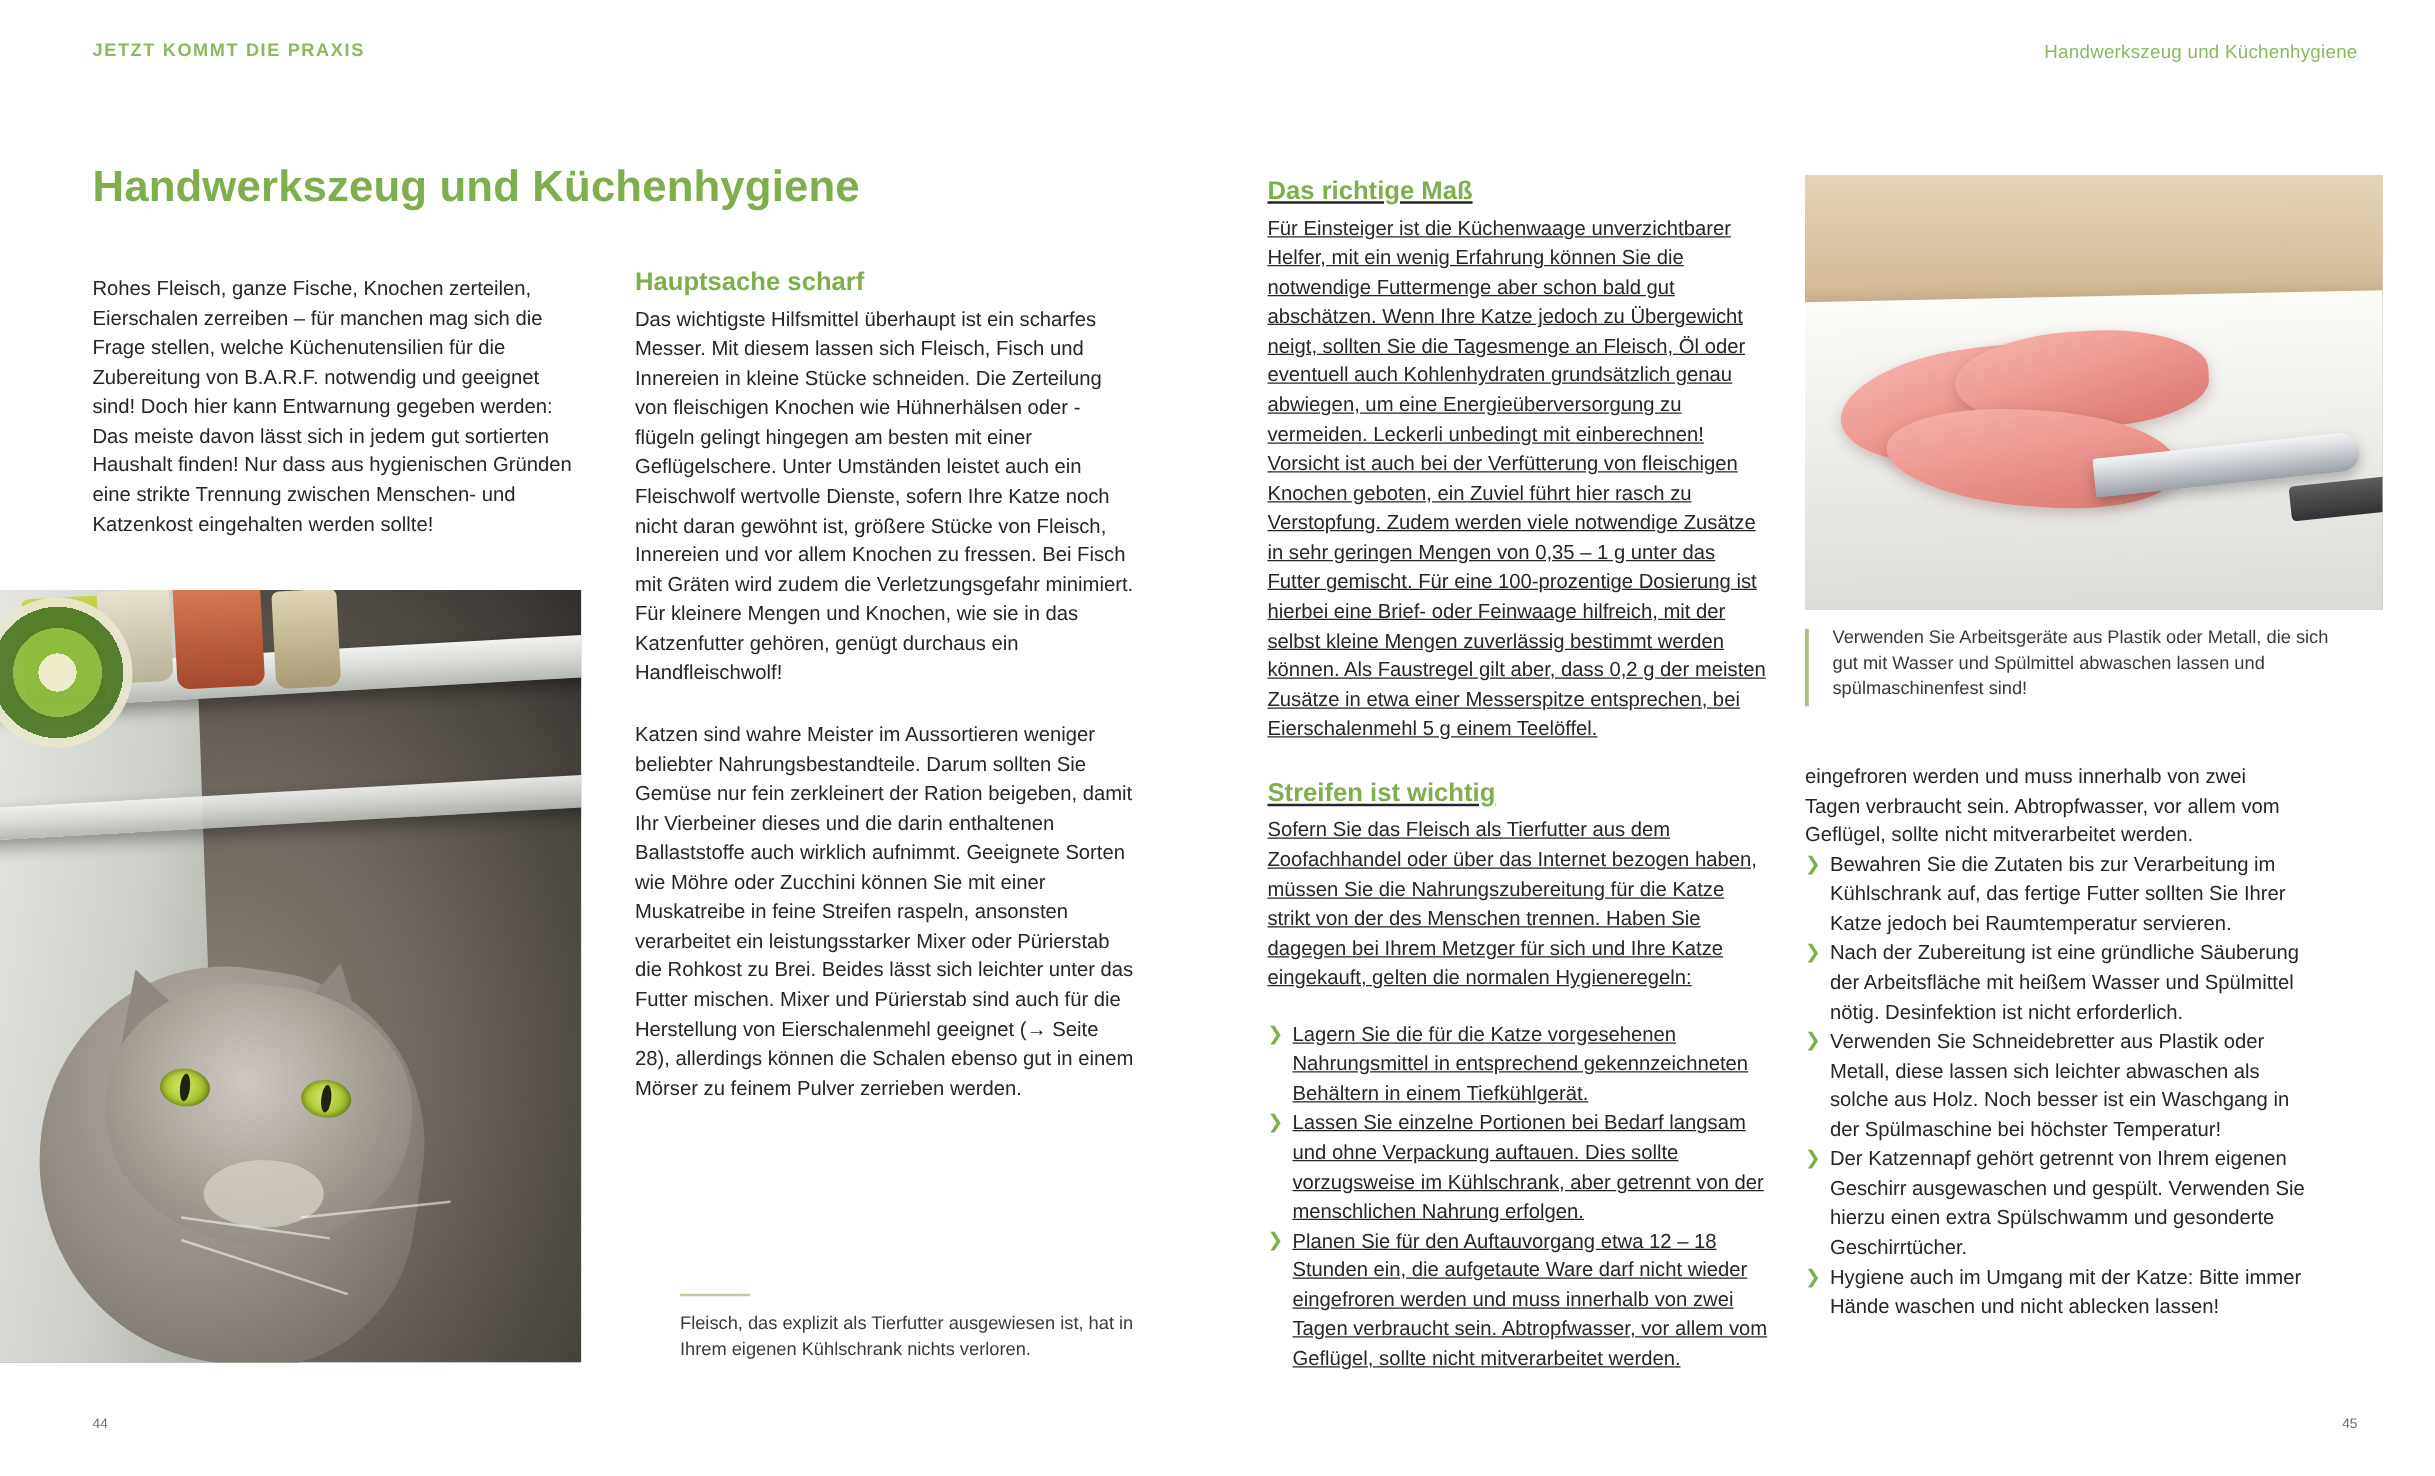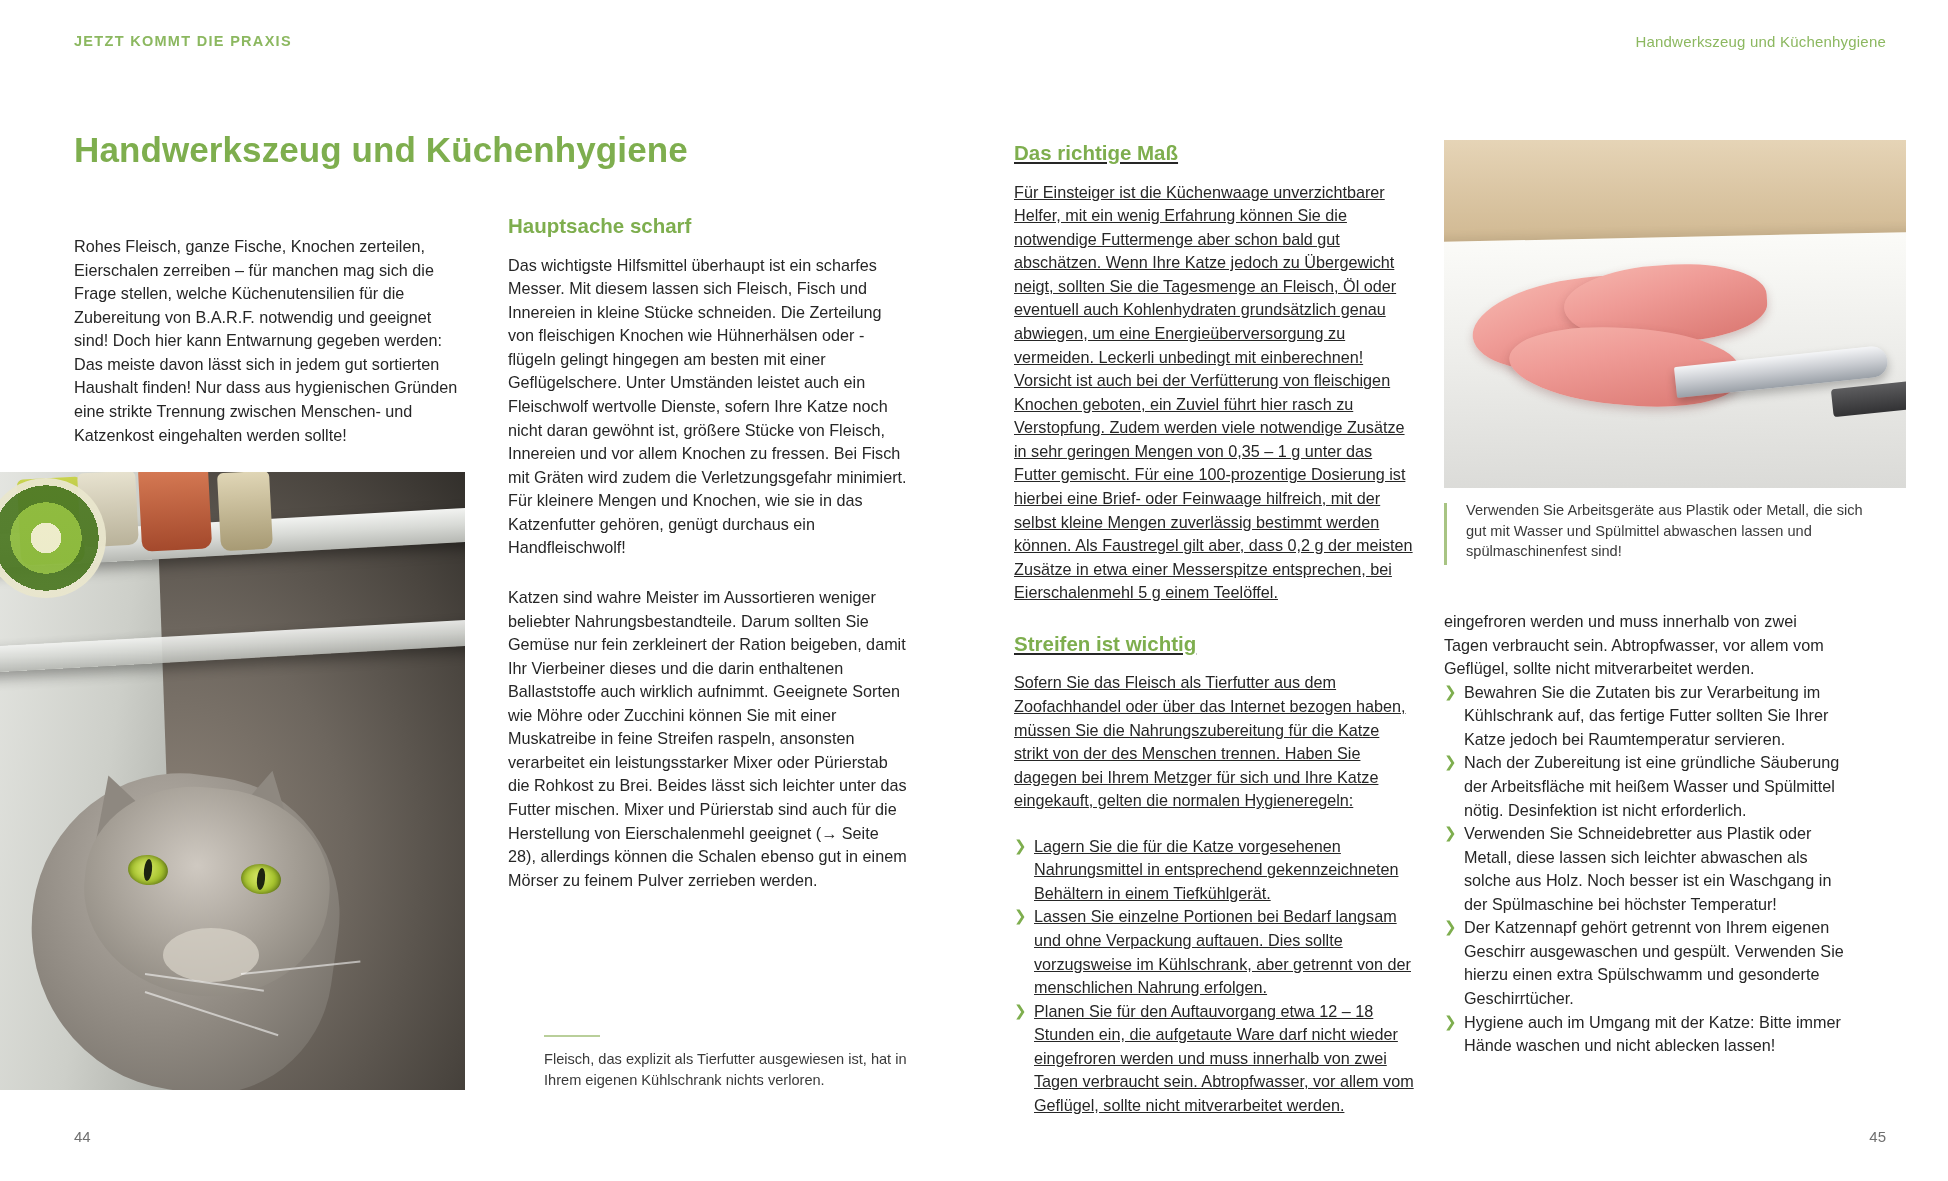--- a/index.html
+++ b/index.html
@@ -41,21 +41,21 @@
     text-transform: none;
     letter-spacing: 0.2px;
     font-weight: normal;
     font-size: 15px;
     color: #8cb860;
   }
   
   .folio {
     position: absolute;
     bottom: 36px;
-    font-size: 15px;
+    font-size: 11px;
     color: #6f6f6f;
   }
   .folio.left { left: 74px; }
   .folio.right { right: 62px; }
 
   
   h1.chapter-title {
     position: absolute;
     left: 74px;
     top: 130px;
@@ -74,21 +74,21 @@
     line-height: 1.25;
   }
   
   .col {
     position: absolute;
     font-size: 16.2px;
     line-height: 1.455;
     color: #262626;
   }
   .col p {
-    margin: 15px 0 22px 0;
+    margin: 0 0 22px 0;
   }
   .col p.tight { margin-bottom: 0; }
   .block { margin-bottom: 26px; }
   .block:last-child { margin-bottom: 0; }
 
   
   #col-l1 { left: 74px; top: 220px; width: 390px; }
   #col-l2 { left: 508px; top: 213px; width: 400px; }
 
   

